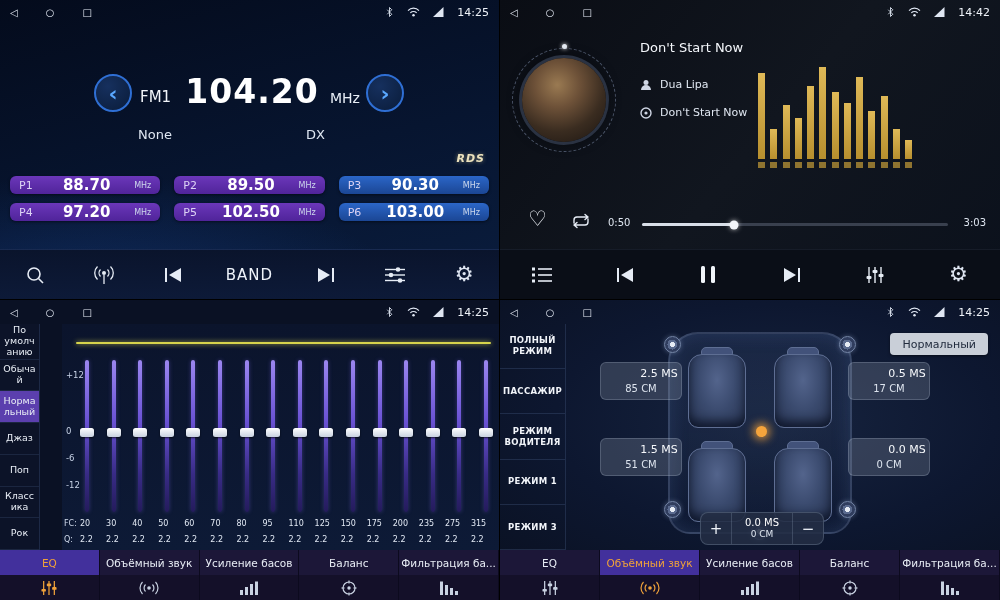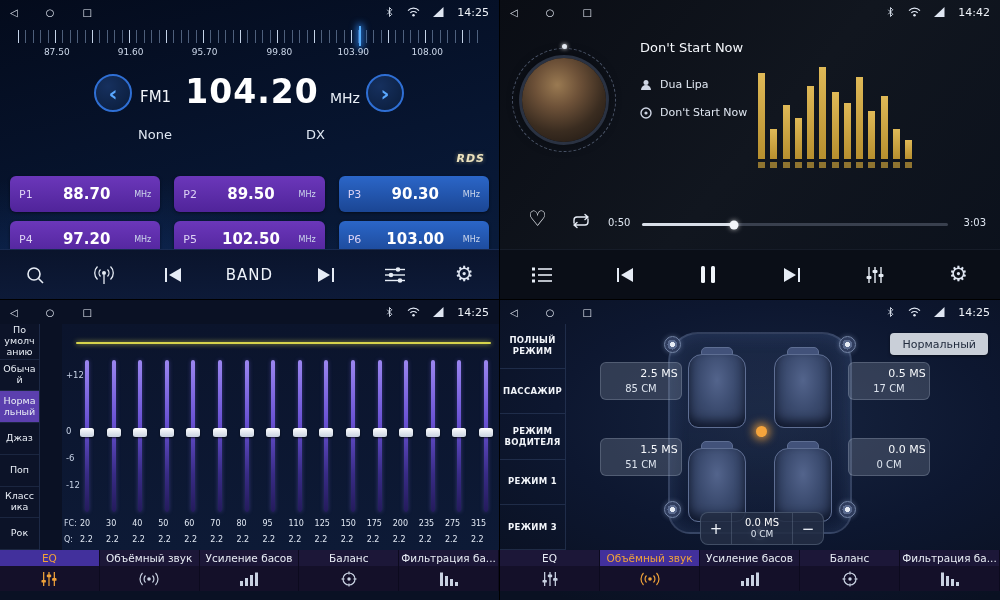--- a/index.html
+++ b/index.html
@@ -33,21 +33,21 @@
     font-size:22px; font-weight:bold; }
   #prev-freq { left:94px; top:74px; } #next-freq { left:366px; top:74px; }
   .band-label { position:absolute; left:140px; top:88px; font-size:15px; color:#f2f5fa; }
   .freq-value { position:absolute; left:182px; top:72px; width:140px; text-align:center; font-size:33px; font-weight:600; letter-spacing:1px; }
   .freq-unit { position:absolute; left:330px; top:90px; font-size:14px; color:#e8eef6; }
   .none-label { position:absolute; left:138px; top:127px; font-size:13px; color:#dfe7f2; }
   .dx-label { position:absolute; left:306px; top:127px; font-size:13px; color:#dfe7f2; }
   .rds-badge { position:absolute; right:14px; top:152px; font-size:11px; font-style:italic; font-weight:bold; color:#ece2bd;
     letter-spacing:1px; text-shadow:0 0 4px rgba(240,225,160,.5); }
   .presets { position:absolute; left:10px; right:10px; top:176px; display:grid; grid-template-columns:repeat(3,1fr); gap:9px 14px; }
-  .preset { height:36px; border-radius:6px; display:flex; align-items:center; padding:0 9px; box-shadow:0 1px 3px rgba(0,0,0,.5);
+  .preset { height:18px; border-radius:6px; display:flex; align-items:center; padding:0 9px; box-shadow:0 1px 3px rgba(0,0,0,.5);
     background:linear-gradient(180deg,#6b37ba,#50249a); }
   .preset:nth-child(3n) { background:linear-gradient(180deg,#2b66c8,#1b4694); }
   .preset-label { font-size:11px; color:#ddd3f5; width:22px; }
   .preset-value { flex:1; text-align:center; font-size:15px; font-weight:bold; }
   .preset-unit { font-size:8px; color:#cdd8ec; margin-left:2px; }
   .toolbar { position:absolute; bottom:0; left:0; width:100%; height:50px; display:flex; align-items:center; justify-content:space-around; z-index:6; }
   .q-radio .toolbar { background:linear-gradient(180deg,#0a142c,#0d1a38); border-top:1px solid rgba(60,90,150,.25); }
   .q-player .toolbar { background:#0a0e17; border-top:1px solid rgba(70,85,110,.2); }
   .tb-item { display:flex; align-items:center; justify-content:center; min-width:34px; height:34px; color:#e6ecf5; }
   .band-btn { font-size:15px; letter-spacing:1px; color:#eef3fa; }
@@ -95,21 +95,21 @@
   .eq-handle { position:absolute; top:68px; left:0; width:14px; height:9px; border-radius:2.5px;
     background:linear-gradient(180deg,#ffffff,#c9d2e0); box-shadow:0 1px 2px rgba(0,0,0,.7); }
   .fc-row,.q-row { position:absolute; left:2px; right:2px; display:flex; align-items:center; height:14px; }
   .fc-row { top:192px; } .q-row { top:208px; }
   .meta-label { width:16px; font-size:8px; color:#cfd9ea; }
   .meta-cells { flex:1; display:flex; }
   .meta-cell { flex:1; text-align:left; font-size:8px; color:#e2e9f4; }
 
   
   .tabbar { position:absolute; left:0; bottom:0; width:100%; height:50px; z-index:9; }
-  .tab-labels { display:flex; height:16px; }
+  .tab-labels { display:flex; height:25px; }
   .tab { flex:1; display:flex; align-items:center; justify-content:center; font-size:10.5px; white-space:nowrap; overflow:hidden;
     color:#e8edf5; background:#1c1738; border-right:1px solid #0c0a1e; }
   .tab.selected { background:#42309c; color:#f0a23a; }
   .tab-icons { display:flex; height:25px; background:#141029; }
   .ticon { flex:1; display:flex; align-items:center; justify-content:center; color:#c9d2e2; border-right:1px solid #0c0a1e; }
   .ticon.selected { color:#f0a23a; }
 
   
   .modes { position:absolute; left:0; top:24px; width:66px; bottom:50px; display:flex; flex-direction:column; border-right:1px solid rgba(70,90,130,.35); }
   .mode-item { flex:1; display:flex; align-items:center; justify-content:center; text-align:center; padding:2px 4px; font-size:8.5px;
@@ -168,30 +168,20 @@
           </span>
         <span class="sicon">
             <svg width="11" height="10" viewBox="0 0 11 10">
               <path d="M10.5 0 V10 H0 Z" fill="#dfe6f2"></path>
             </svg>
           </span>
         <span class="time">14:25</span>
       </div>
     </div>
 
-    <div class="q1-ruler">
-      <div class="ticks"></div>
-      <div class="pointer" style="left:72.6%"></div>
-      <span class="scale-label" style="left:10.1%">87.50</span>
-      <span class="scale-label" style="left:25.4%">91.60</span>
-      <span class="scale-label" style="left:40.7%">95.70</span>
-      <span class="scale-label" style="left:56.2%">99.80</span>
-      <span class="scale-label" style="left:71.5%">103.90</span>
-      <span class="scale-label" style="left:86.8%">108.00</span>
-    </div>
 
     <div class="arrow-btn" id="prev-freq">‹</div>
     <span class="band-label">FM1</span>
     <div class="freq-value">104.20</div>
     <span class="freq-unit">MHz</span>
     <div class="arrow-btn" id="next-freq">›</div>
     <span class="none-label">None</span>
     <span class="dx-label">DX</span>
     <span class="rds-badge">RDS</span>
 

